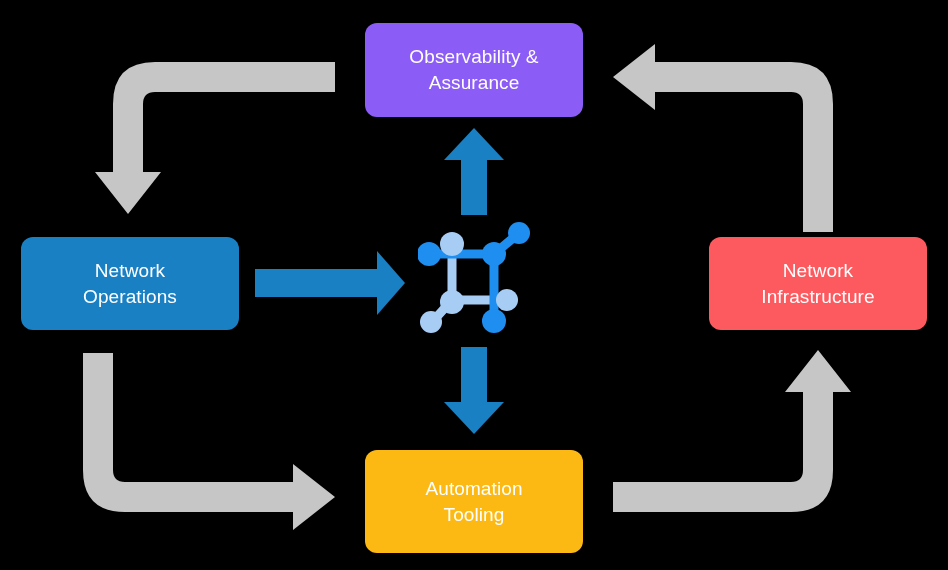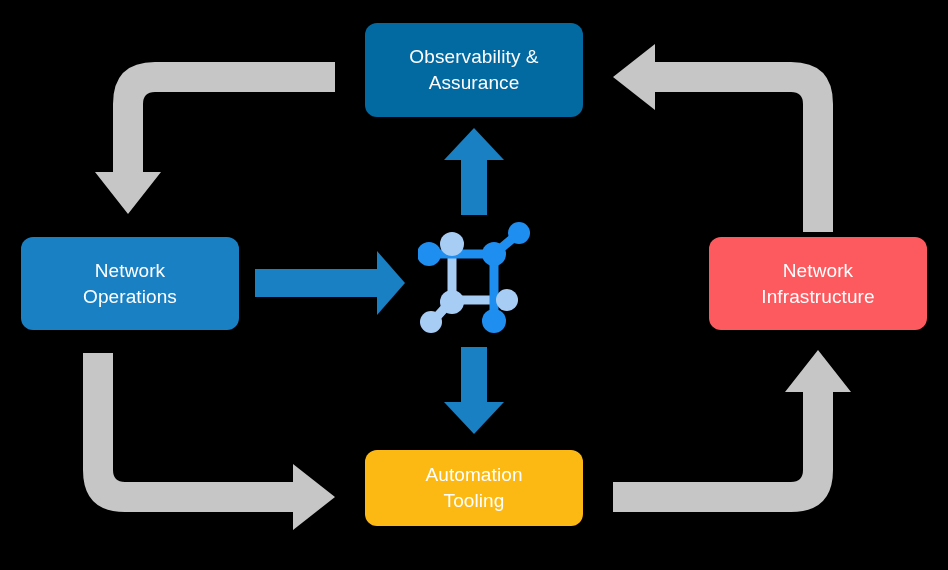--- a/index.html
+++ b/index.html
@@ -26,24 +26,24 @@
     font-size: 19px;
     line-height: 1.35;
     font-weight: 400;
     letter-spacing: 0.1px;
     box-sizing: border-box;
     padding: 4px 10px;
     user-select: none;
   }
   .node-label { display: block; white-space: pre-line; }
 
-  #box-observability { left: 365px; top: 23px;  width: 218px; height: 94px; background: #0369a1; }
+  #box-observability { left: 365px; top: 23px;  width: 218px; height: 94px; background: #8b5cf6; }
   #box-netops        { left: 21px;  top: 237px; width: 218px; height: 93px; background: #1a80c4; }
   #box-netinfra      { left: 709px; top: 237px; width: 218px; height: 93px; background: #fd5a5f; }
-  #box-automation    { left: 365px; top: 450px; width: 218px; height: 76px; background: #fdb913; }
+  #box-automation    { left: 365px; top: 450px; width: 218px; height: 103px; background: #fdb913; }
 
   .svg-layer {
     position: absolute;
     left: 0; top: 0;
     width: 948px;
     height: 570px;
     pointer-events: none;
   }
   .hub-icon {
     position: absolute;

